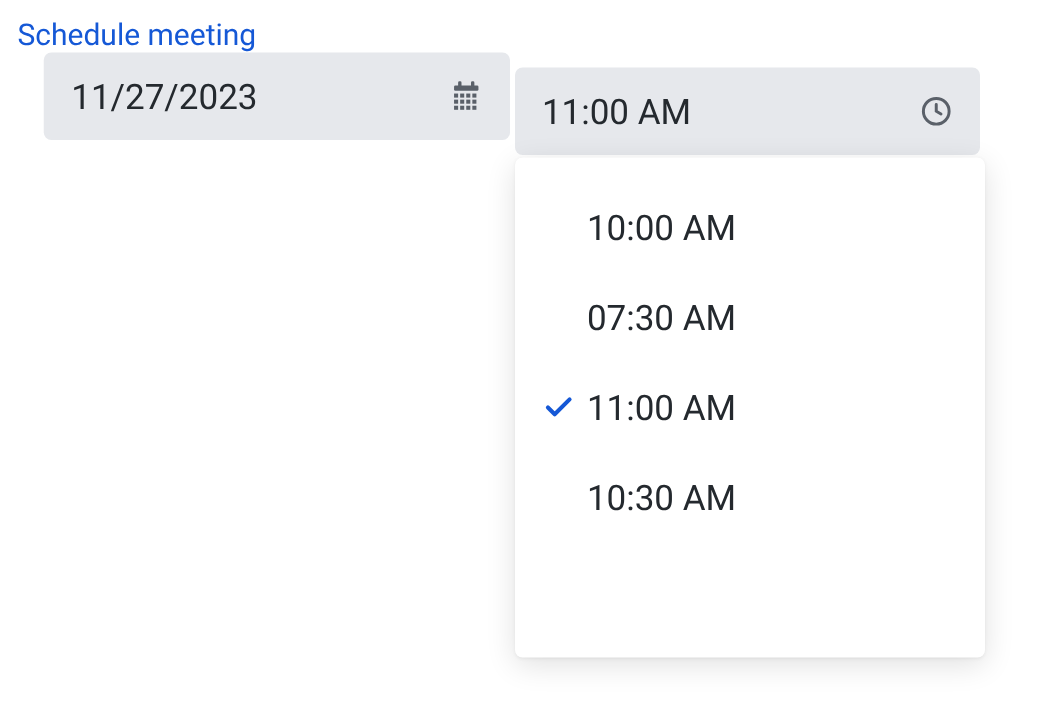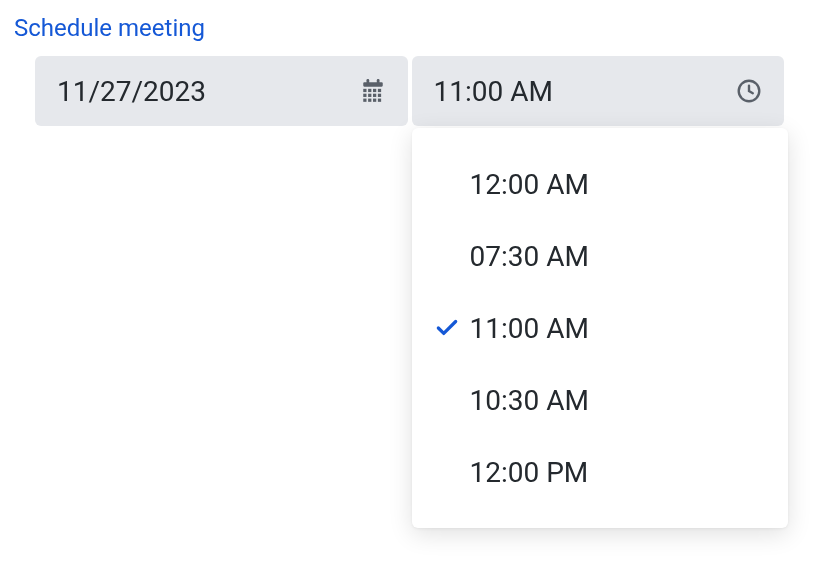--- a/index.html
+++ b/index.html
@@ -13,21 +13,20 @@
       height: 580px;
       background: #ffffff;
       padding: 14px;
       display: flex;
       flex-direction: column;
     }
     .title {
       color: #1558d6;
       font-size: 24px;
       font-weight: 400;
-      margin-bottom: 14px;
     }
     .fields-row {
       display: flex;
       gap: 4px;
       width: 770px;
       padding-left: 21px;
     }
     .field {
       flex: 1;
       background: #e6e8ec;
@@ -45,20 +44,21 @@
       font-weight: 400;
     }
     .field-icon {
       color: #5a6069;
       display: flex;
       align-items: center;
       justify-content: center;
     }
     .time-field {
       position: relative;
+      margin-top: 12px;
     }
     .dropdown {
       position: absolute;
       top: 72px;
       left: 0;
       right: -4px;
       background: #ffffff;
       border-radius: 6px;
       box-shadow: 0 6px 24px rgba(0,0,0,0.12), 0 1px 3px rgba(0,0,0,0.06);
       padding: 20px 0;
@@ -126,21 +126,21 @@
     </span>
 
     <div class="dropdown">
 
       <div class="dropdown-item">
         <span class="check hidden-check">
           <svg width="26" height="26" viewBox="0 0 24 24" fill="none" stroke="currentColor" stroke-width="3" stroke-linecap="round" stroke-linejoin="round">
               <path d="M4 12 L9 17 L20 6"></path>
             </svg>
         </span>
-        <span class="time-label">12:00 AM</span>
+        <span class="time-label">10:00 AM</span>
       </div>
 
       <div class="dropdown-item">
         <span class="check hidden-check">
           <svg width="26" height="26" viewBox="0 0 24 24" fill="none" stroke="currentColor" stroke-width="3" stroke-linecap="round" stroke-linejoin="round">
               <path d="M4 12 L9 17 L20 6"></path>
             </svg>
         </span>
         <span class="time-label">07:30 AM</span>
       </div>
@@ -162,19 +162,18 @@
         </span>
         <span class="time-label">10:30 AM</span>
       </div>
 
       <div class="dropdown-item">
         <span class="check hidden-check">
           <svg width="26" height="26" viewBox="0 0 24 24" fill="none" stroke="currentColor" stroke-width="3" stroke-linecap="round" stroke-linejoin="round">
               <path d="M4 12 L9 17 L20 6"></path>
             </svg>
         </span>
-        <span class="time-label">12:00 PM</span>
       </div>
 
     </div>
   </div>
 
 </div>
 
 </body></html>

